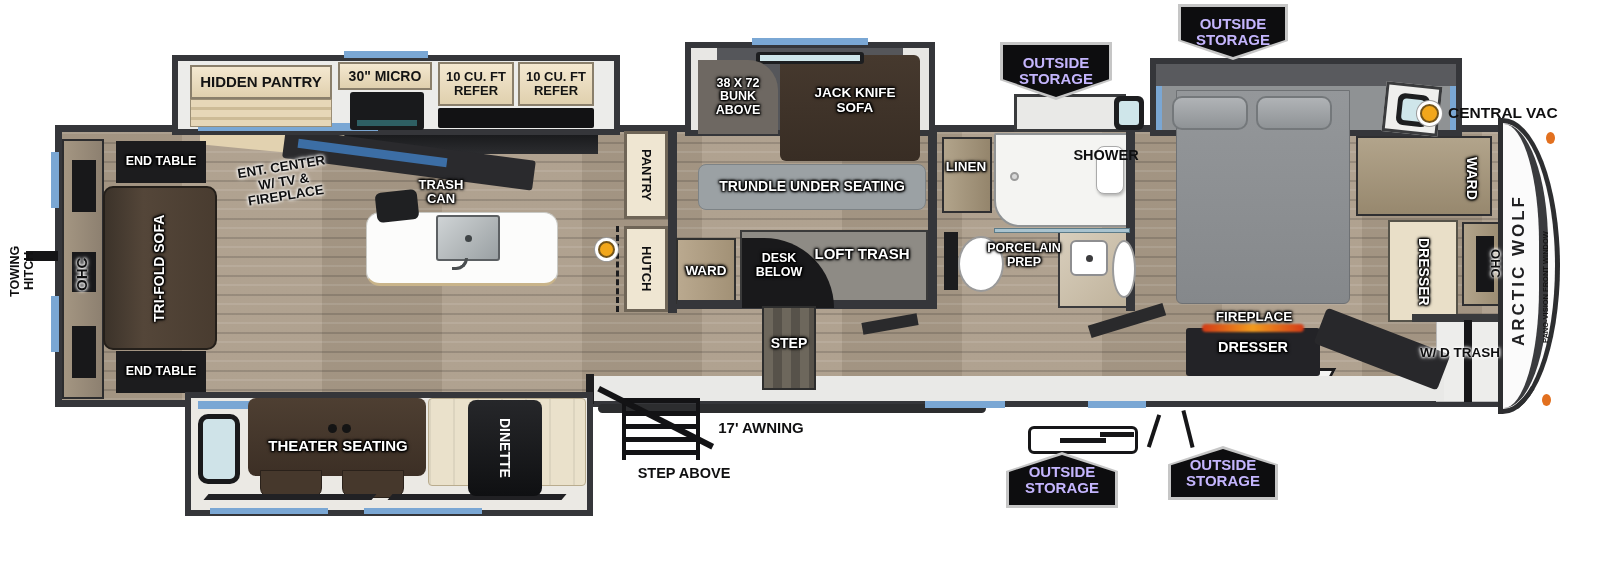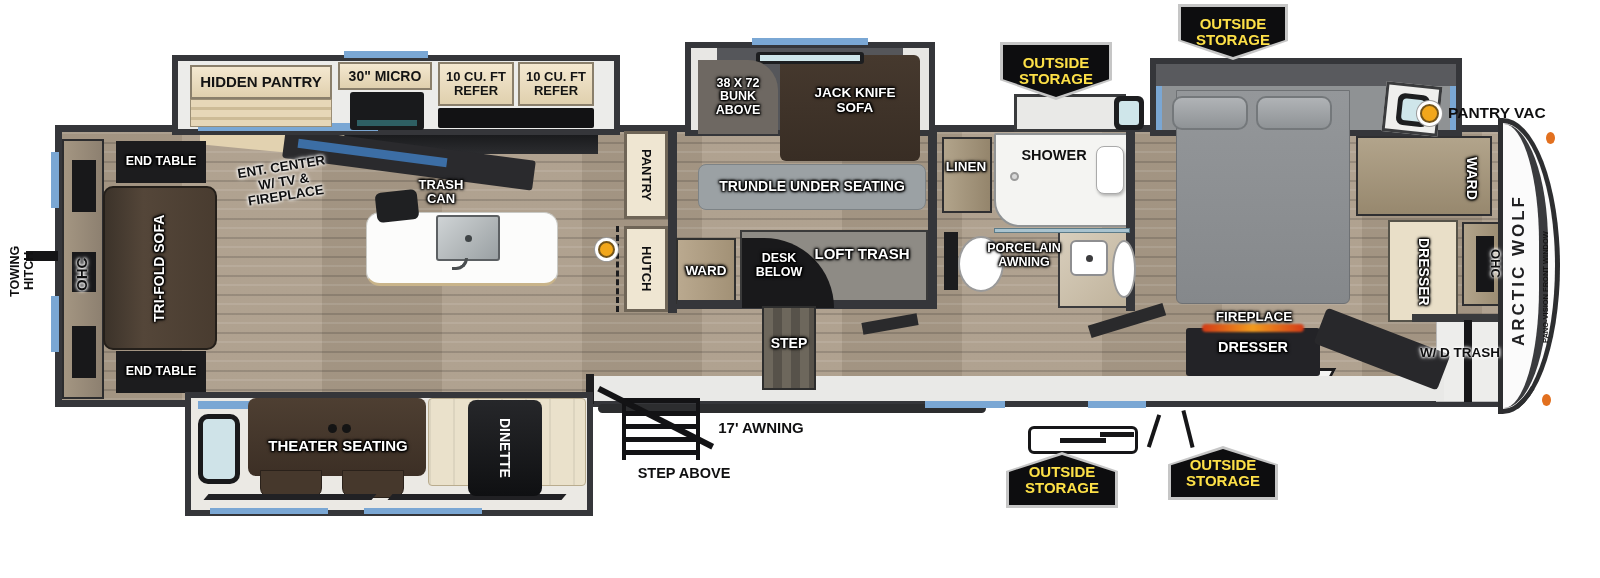--- a/index.html
+++ b/index.html
@@ -20,21 +20,21 @@
   .flexc{display:flex;align-items:center;justify-content:center;}
   .tanbox{background:linear-gradient(#f4e8d0,#e0d0ae);border:2px solid #8a7f6b;color:#141414;font-weight:bold;
     display:flex;align-items:center;justify-content:center;text-align:center;white-space:pre-line;line-height:1.05;}
   .blue{background:#7aa7d4;}
   .badge-down{clip-path:polygon(0 0,100% 0,100% 66%,50% 100%,0 66%);background:#c6c6c6;z-index:8;}
   .badge-down-inner{position:absolute;inset:3px;clip-path:polygon(0 0,100% 0,100% 66%,50% 100%,0 66%);
     background:#0d0d0f;display:flex;align-items:center;justify-content:center;}
   .badge-up{clip-path:polygon(50% 0,100% 34%,100% 100%,0 100%,0 34%);background:#c6c6c6;z-index:8;}
   .badge-up-inner{position:absolute;inset:3px;clip-path:polygon(50% 0,100% 34%,100% 100%,0 100%,0 34%);
     background:#0d0d0f;display:flex;align-items:center;justify-content:center;}
-  .badge-txt{color:#fde047;font-weight:bold;font-size:15px;line-height:1.1;text-align:center;white-space:pre-line;}
+  .badge-txt{color:#c4b5fd;font-weight:bold;font-size:15px;line-height:1.1;text-align:center;white-space:pre-line;}
   .woodcab{background:linear-gradient(90deg,#b2a48b,#94856c);border:2px solid #2f2f31;}
   .vacdot{background:#f2a71b;border:2px solid #74551a;border-radius:50%;box-shadow:0 0 0 3px #fff,0 0 0 4px #9a9a9a;}
 </style>
 </head>
 <body>
 
 <div id="plan">
 
   <div class="abs woodfloor" style="left:55px;top:125px;width:1457px;height:282px;border:7px solid #35363a;z-index:1;"></div>
 
@@ -142,27 +142,27 @@
   <div class="abs glow" style="left:762px;top:336px;width:54px;height:20px;font-size:14px;z-index:5;">STEP</div>
   <div class="abs wall" style="left:677px;top:300px;width:86px;height:9px;z-index:2;"></div>
   <div class="abs wall" style="left:815px;top:300px;width:116px;height:9px;z-index:2;"></div>
   <div class="abs wall" style="left:928px;top:131px;width:9px;height:178px;z-index:2;"></div>
   <div class="abs" style="left:862px;top:318px;width:56px;height:12px;background:#2a2a2c;transform:rotate(-10deg);z-index:3;"></div>
 
   <div class="abs woodcab" style="left:942px;top:137px;width:50px;height:76px;z-index:2;"></div>
   <div class="abs glow" style="left:934px;top:160px;width:64px;height:20px;font-size:13.5px;z-index:5;">LINEN</div>
   <div class="abs" style="left:994px;top:133px;width:136px;height:94px;background:#f4f4f2;border:2px solid #8f9294;border-radius:2px 2px 2px 26px;z-index:2;"></div>
   <div class="abs" style="left:1096px;top:146px;width:28px;height:48px;background:#ffffff;border:1px solid #aaa;border-radius:8px;box-shadow:1px 2px 3px rgba(0,0,0,.25);z-index:3;"></div>
-  <div class="abs plain-dark" style="left:1004px;top:148px;width:100px;height:18px;font-size:14.5px;z-index:5;">SHOWER</div>
+  <div class="abs plain-dark" style="left:1056px;top:148px;width:100px;height:18px;font-size:14.5px;z-index:5;">SHOWER</div>
   <div class="abs" style="left:1010px;top:172px;width:9px;height:9px;border:2px solid #9a9a9a;background:#d9d9d9;border-radius:50%;z-index:3;"></div>
   <div class="abs" style="left:994px;top:228px;width:136px;height:5px;background:#a9c3cf;border:1px solid #5c7b88;z-index:3;"></div>
   <div class="abs" style="left:944px;top:232px;width:14px;height:58px;background:#1c1c1e;z-index:2;"></div>
   <div class="abs" style="left:958px;top:236px;width:46px;height:56px;background:#fff;border:2px solid #9a9a9a;border-radius:50%;z-index:2;"></div>
   <div class="abs glow" style="left:982px;top:242px;width:84px;height:34px;font-size:12.5px;z-index:5;">PORCELAIN
-AWNING</div>
+PREP</div>
   <div class="abs" style="left:1058px;top:228px;width:72px;height:80px;background:linear-gradient(135deg,#d9cfbd,#bfb29b);border:2px solid #3a3a3c;z-index:2;"></div>
   <div class="abs flexc" style="left:1070px;top:240px;width:38px;height:36px;background:#fff;border:2px solid #8e8e90;border-radius:6px;z-index:3;">
     <div style="width:7px;height:7px;background:#3c3c3e;border-radius:50%;"></div>
   </div>
   <div class="abs" style="left:1112px;top:240px;width:24px;height:58px;background:#fff;border:2px solid #9a9a9a;border-radius:50%;z-index:3;"></div>
   <div class="abs wall" style="left:1126px;top:131px;width:9px;height:180px;z-index:2;"></div>
   <div class="abs" style="left:1014px;top:94px;width:112px;height:38px;background:#e9e9e7;border:3px solid #3a3b3d;z-index:2;"></div>
   <div class="abs" style="left:1114px;top:96px;width:30px;height:34px;background:#1d1e20;border-radius:6px;z-index:3;">
     <div class="abs" style="left:5px;top:5px;width:20px;height:24px;background:#cfe6ea;border-radius:3px;"></div>
   </div>
@@ -195,21 +195,21 @@
   <div class="abs glow" style="left:1200px;top:340px;width:106px;height:20px;font-size:14.5px;z-index:5;">DRESSER</div>
   <div class="abs" style="left:1226px;top:368px;width:104px;height:24px;border:3px solid #1a1a1c;background:#f4f4f2;transform:skewX(-28deg);z-index:2;"></div>
   <div class="abs" style="left:1316px;top:330px;width:132px;height:38px;background:#28282b;border-radius:4px;transform:rotate(21deg);z-index:3;"></div>
   <div class="abs" style="left:1088px;top:314px;width:78px;height:13px;background:#2a2a2c;transform:rotate(-17deg);z-index:3;"></div>
   <div class="abs" style="left:1436px;top:320px;width:74px;height:82px;background:#ededeb;border:1px solid #bbb;z-index:2;"></div>
   <div class="abs" style="left:1412px;top:314px;width:98px;height:8px;background:#3a3b3d;z-index:3;"></div>
   <div class="abs" style="left:1464px;top:320px;width:8px;height:82px;background:#161618;z-index:3;"></div>
   <div class="abs dark" style="left:1408px;top:346px;width:104px;height:18px;font-size:13.5px;z-index:5;">W/ D TRASH</div>
 
   <div class="abs vacdot" style="left:1420px;top:104px;width:19px;height:19px;z-index:6;"></div>
-  <div class="abs plain-dark" style="left:1448px;top:104px;width:112px;height:18px;font-size:15.5px;text-align:left;z-index:7;">PANTRY VAC</div>
+  <div class="abs plain-dark" style="left:1448px;top:104px;width:112px;height:18px;font-size:15.5px;text-align:left;z-index:7;">CENTRAL VAC</div>
 
   <div class="abs badge-down" style="left:1000px;top:42px;width:112px;height:58px;">
     <div class="badge-down-inner">
         <span class="badge-txt">OUTSIDE
 STORAGE</span>
       </div>
   </div>
   <div class="abs badge-down" style="left:1178px;top:4px;width:110px;height:56px;">
     <div class="badge-down-inner">
         <span class="badge-txt">OUTSIDE

